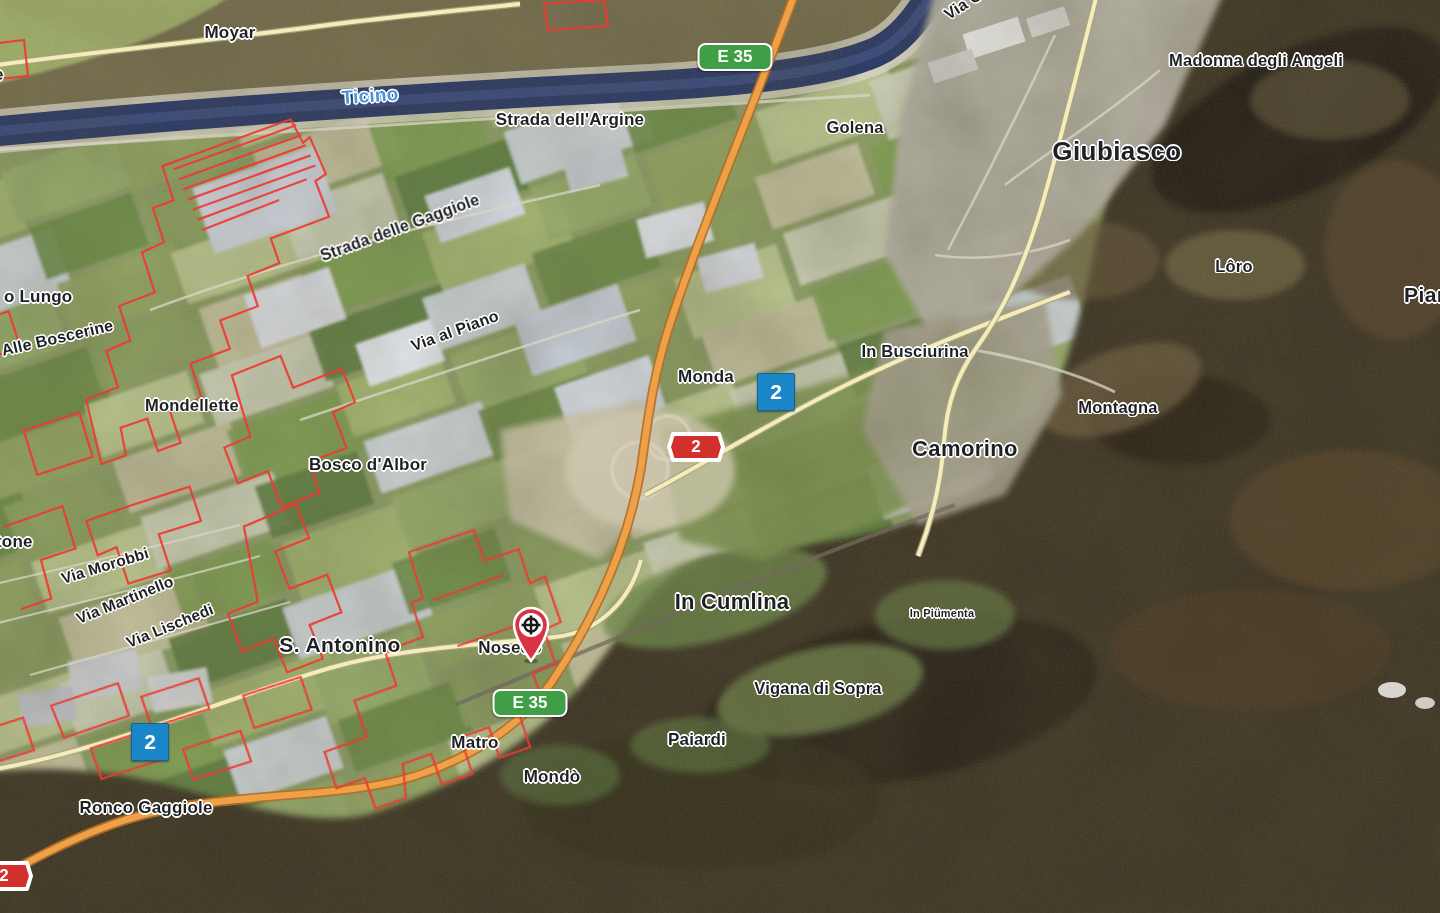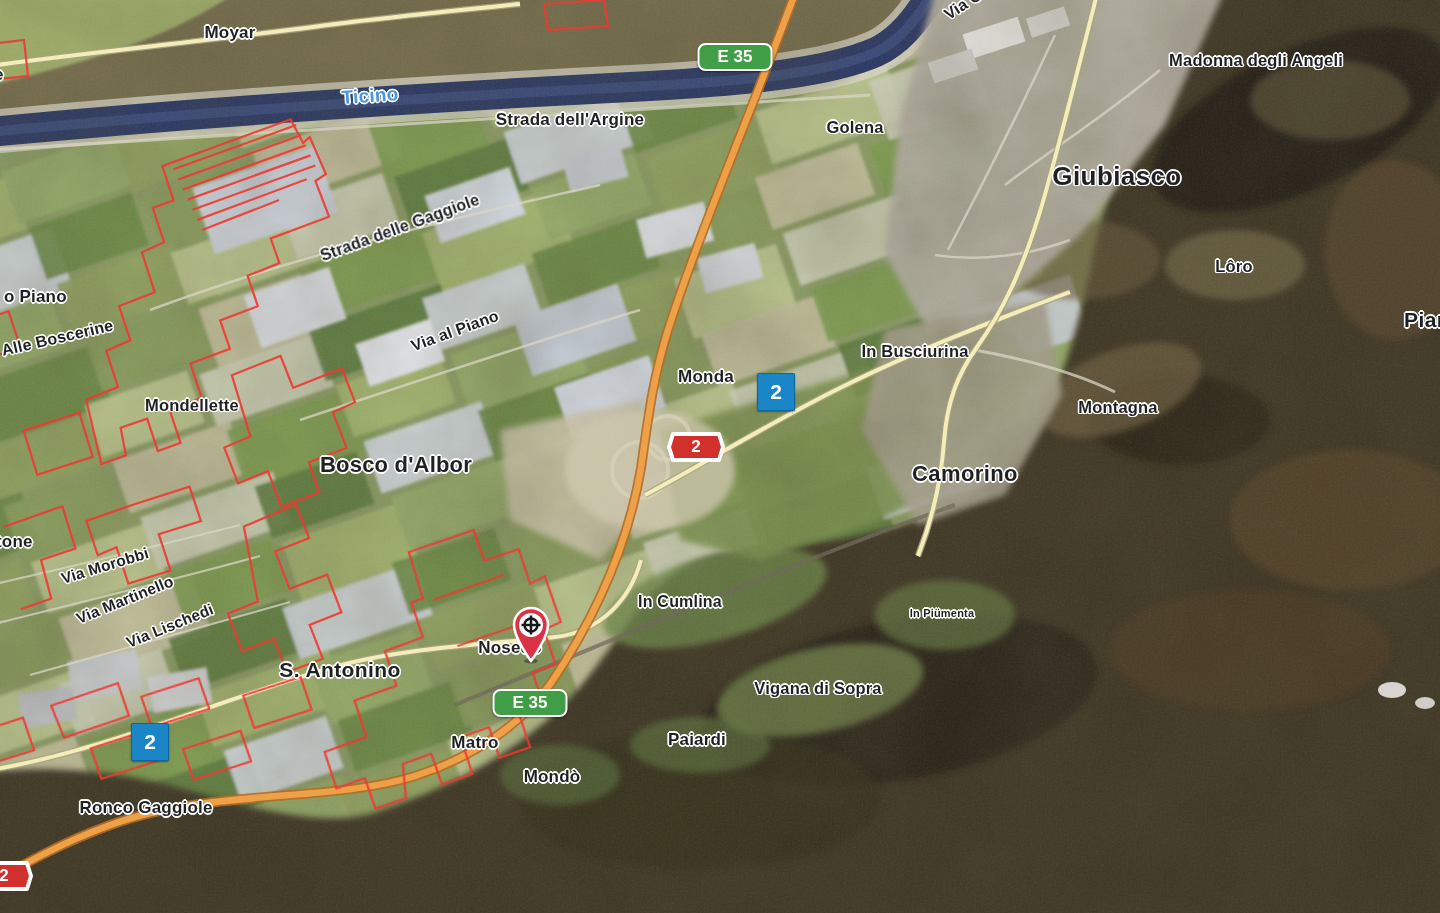--- a/index.html
+++ b/index.html
@@ -3,21 +3,21 @@
 <meta charset="utf-8">
 <style>
   html,body{margin:0;padding:0;background:#000;}
   #map{position:relative;width:1440px;height:913px;overflow:hidden;
        font-family:"Liberation Sans",sans-serif;background:#8a9a64;}
   #bg{position:absolute;left:0;top:0;z-index:0;}
   .lbl{position:absolute;white-space:nowrap;z-index:20;font-weight:700;
        color:var(--label-dark,#1e2023);letter-spacing:.2px;
        text-shadow:-1px -1px 0 #fff,1px -1px 0 #fff,-1px 1px 0 #fff,1px 1px 0 #fff,
                    -1.6px 0 0 #fff,1.6px 0 0 #fff,0 -1.6px 0 #fff,0 1.6px 0 #fff;}
-  .lbl.lg{font-weight:600;letter-spacing:.4px;margin-top:25px;}
+  .lbl.lg{font-weight:600;letter-spacing:.4px;}
   .lbl.water{color:var(--water-label-blue,#4a94e0);}
   .shield{position:absolute;z-index:22;display:flex;align-items:center;justify-content:center;
           color:#fff;font-weight:700;transform:translate(-50%,-50%);
           box-shadow:0 1px 2px rgba(0,0,0,.4);}
   .shield-green{background:var(--route-shield-green,#3f9e46);border:2px solid #fff;
           border-radius:8px;font-size:17px;padding:2px 18px;}
   .shield-blue{background:var(--route-shield-blue,#1a86c8);width:36px;height:36px;
           font-size:21px;border-radius:2px;border:1px solid rgba(0,40,70,.35);}
   .shield-red{width:60px;height:32px;background:none;box-shadow:none;}
   .shield-red svg{position:absolute;left:0;top:0;}
@@ -284,36 +284,36 @@
   <div class="lbl" style="left:230px;top:33px;font-size:17px;transform:translate(-50%,-50%)">Moyar</div>
   <div class="lbl water" style="left:370px;top:96px;font-size:19px;transform:translate(-50%,-50%) rotate(-4deg)">Ticino</div>
   <div class="lbl" style="left:570px;top:120px;font-size:17px;transform:translate(-50%,-50%)">Strada dell'Argine</div>
   <div class="lbl" style="left:855px;top:127px;font-size:16.5px;transform:translate(-50%,-50%)">Golena</div>
   <div class="lbl lg" style="left:1117px;top:151px;font-size:26px;transform:translate(-50%,-50%)">Giubiasco</div>
   <div class="lbl" style="left:1256px;top:60px;font-size:16.5px;transform:translate(-50%,-50%)">Madonna degli Angeli</div>
   <div class="lbl" style="left:946px;top:16px;font-size:16px;transform:translate(0,-50%) rotate(-33deg);transform-origin:left center">Via G</div>
   <div class="lbl" style="left:1234px;top:266px;font-size:16.5px;transform:translate(-50%,-50%)">Lôro</div>
   <div class="lbl lg" style="left:1404px;top:295px;font-size:21px;transform:translate(0,-50%)">Pian</div>
   <div class="lbl" style="left:400px;top:228px;font-size:16px;transform:translate(-50%,-50%) rotate(-20deg)">Strada delle Gaggiole</div>
-  <div class="lbl" style="left:4px;top:297px;font-size:17px;transform:translate(0,-50%)">o Piano</div>
+  <div class="lbl" style="left:4px;top:297px;font-size:17px;transform:translate(0,-50%)">o Lungo</div>
   <div class="lbl" style="left:2px;top:351px;font-size:16px;transform:translate(0,-50%) rotate(-13deg);transform-origin:left center">Alle Boscerine</div>
   <div class="lbl" style="left:192px;top:405px;font-size:16.5px;transform:translate(-50%,-50%)">Mondellette</div>
   <div class="lbl" style="left:455px;top:331px;font-size:16px;transform:translate(-50%,-50%) rotate(-20deg)">Via al Piano</div>
   <div class="lbl" style="left:706px;top:377px;font-size:17px;transform:translate(-50%,-50%)">Monda</div>
   <div class="lbl" style="left:915px;top:351px;font-size:16.5px;transform:translate(-50%,-50%)">In Busciurina</div>
   <div class="lbl" style="left:1118px;top:407px;font-size:16.5px;transform:translate(-50%,-50%)">Montagna</div>
   <div class="lbl lg" style="left:965px;top:449px;font-size:22px;transform:translate(-50%,-50%)">Camorino</div>
-  <div class="lbl" style="left:396px;top:465px;font-size:22px;transform:translate(-50%,-50%)">Bosco d'Albor</div>
+  <div class="lbl" style="left:368px;top:465px;font-size:17px;transform:translate(-50%,-50%)">Bosco d'Albor</div>
   <div class="lbl" style="left:-4px;top:542px;font-size:17px;transform:translate(0,-50%)">tone</div>
   <div class="lbl" style="left:105px;top:566px;font-size:15.5px;transform:translate(-50%,-50%) rotate(-17deg)">Via Morobbi</div>
   <div class="lbl" style="left:125px;top:600px;font-size:15.5px;transform:translate(-50%,-50%) rotate(-22deg)">Via Martinello</div>
   <div class="lbl" style="left:170px;top:626px;font-size:15.5px;transform:translate(-50%,-50%) rotate(-22deg)">Via Lischedi</div>
   <div class="lbl lg" style="left:340px;top:645px;font-size:21px;transform:translate(-50%,-50%)">S. Antonino</div>
   <div class="lbl" style="left:510px;top:648px;font-size:17px;transform:translate(-50%,-50%)">Nosedo</div>
-  <div class="lbl" style="left:680px;top:602px;font-size:16px;transform:translate(-50%,-50%)">In Cumlina</div>
+  <div class="lbl" style="left:732px;top:602px;font-size:22px;transform:translate(-50%,-50%)">In Cumlina</div>
   <div class="lbl" style="left:942px;top:613px;font-size:11px;transform:translate(-50%,-50%)">In Piümenta</div>
   <div class="lbl" style="left:818px;top:688px;font-size:16.5px;transform:translate(-50%,-50%)">Vigana di Sopra</div>
   <div class="lbl" style="left:475px;top:743px;font-size:17px;transform:translate(-50%,-50%)">Matro</div>
   <div class="lbl" style="left:697px;top:740px;font-size:17px;transform:translate(-50%,-50%)">Paiardi</div>
   <div class="lbl" style="left:552px;top:777px;font-size:17px;transform:translate(-50%,-50%)">Mondò</div>
   <div class="lbl" style="left:146px;top:808px;font-size:17px;transform:translate(-50%,-50%)">Ronco Gaggiole</div>
   <div class="lbl" style="left:-6px;top:75px;font-size:17px;transform:translate(0,-50%)">e</div>
 
   <div class="shield shield-green" style="left:735px;top:57px">
     <span>E 35</span>

